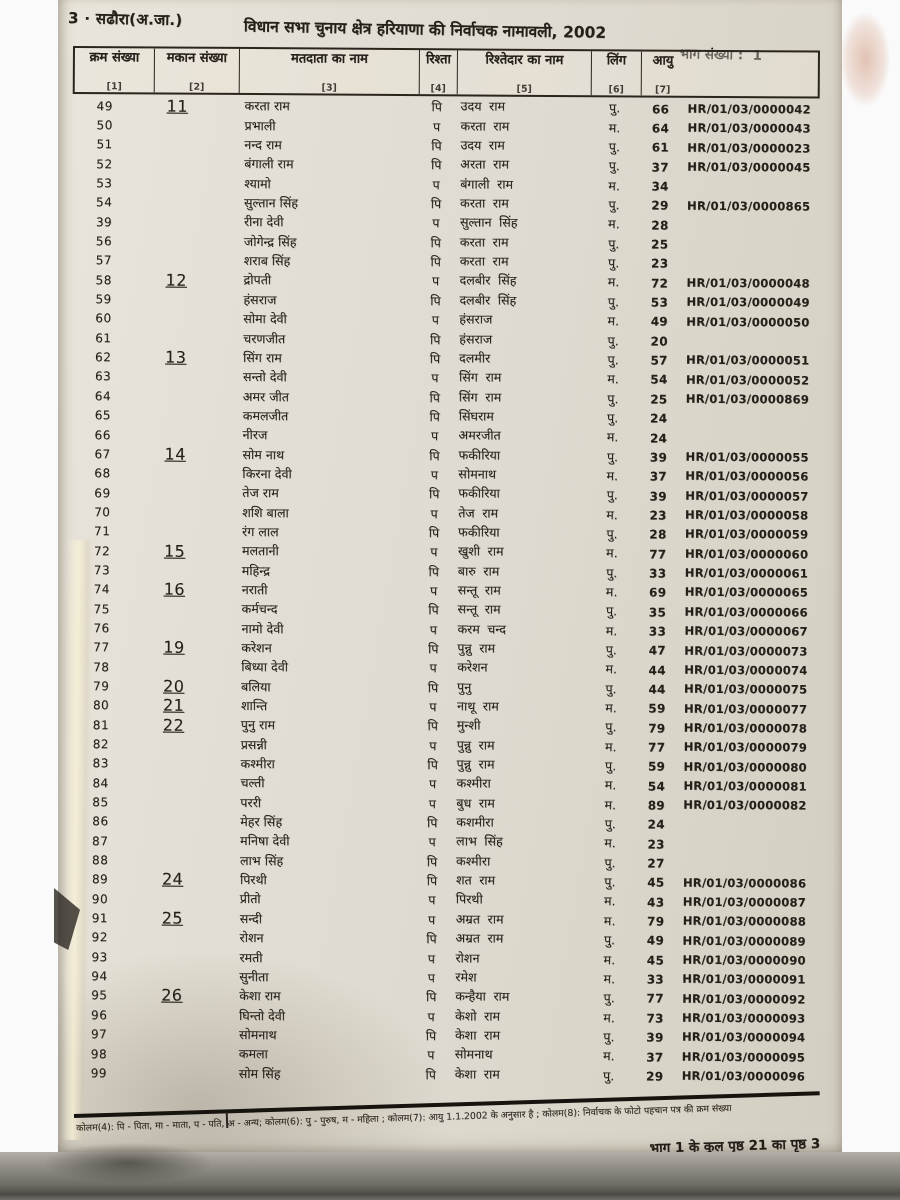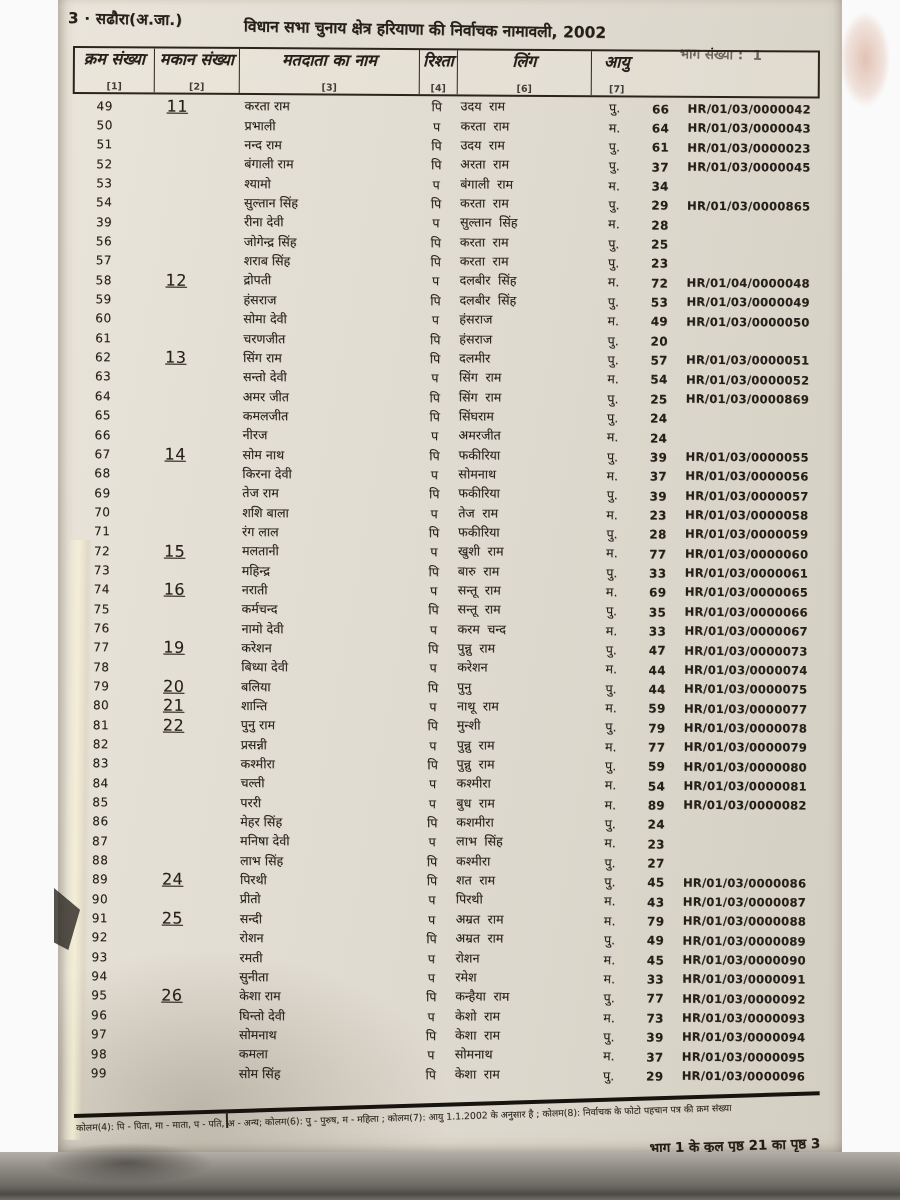--- a/index.html
+++ b/index.html
@@ -59,22 +59,22 @@
   .tablezone{position:absolute;left:15px;top:46px;width:747px;transform:rotate(.35deg);transform-origin:0 0;}
   .thead{
     display:grid;grid-template-columns:80px 85px 180px 38px 134px 50px 42px 136px;
     border:2px solid #2a241d;height:48px;box-sizing:border-box;background:rgba(238,233,222,.35);
   }
   .hcell{
     border-right:1.6px solid #2a241d;display:flex;flex-direction:column;align-items:center;
     justify-content:space-between;padding:2px 1px 1px 1px;box-sizing:border-box;overflow:hidden;
   }
   .hcell:last-child{border-right:none;}
-  .hlabel{font-size:16px;font-weight:bold;text-align:right;line-height:1.15;
-    text-shadow:.3px .3px 0 rgba(45,38,30,.3);font-style:italic;}
+  .hlabel{font-size:13px;font-weight:bold;text-align:right;line-height:1.15;
+    text-shadow:.3px .3px 0 rgba(45,38,30,.3);}
   .hidx{font-size:9.5px;font-weight:bold;opacity:.85;}
   .tbody{margin-top:2px;}
   .row{
     display:grid;grid-template-columns:80px 85px 180px 38px 134px 50px 42px 136px;
     height:19.35px;align-items:center;
   }
   .cell{font-size:12.6px;line-height:1;white-space:nowrap;overflow:visible;
     text-shadow:.35px .35px 0 rgba(50,42,33,.3);}
   .c-serial{padding-left:24px;font-size:12px;letter-spacing:.5px;}
   .c-house{padding-left:14px;font-size:16px;letter-spacing:.5px;text-decoration:underline;}
@@ -128,20 +128,24 @@
           </div>
           <div class="hcell">
             <div class="hlabel">मतदाता का नाम</div>
             <div class="hidx">[3]</div>
           </div>
           <div class="hcell">
             <div class="hlabel">रिश्ता</div>
             <div class="hidx">[4]</div>
           </div>
           <div class="hcell">
+            <div class="hlabel">रिश्तेदार का नाम</div>
+            <div class="hidx">[5]</div>
+          </div>
+          <div class="hcell">
             <div class="hlabel">लिंग</div>
             <div class="hidx">[6]</div>
           </div>
           <div class="hcell">
             <div class="hlabel">आयु</div>
             <div class="hidx">[7]</div>
           </div>
         </div>
       <div class="tbody" id="tbody">
           <div class="row">
@@ -235,21 +239,21 @@
             <div class="cell c-id"></div>
           </div>
           <div class="row">
             <div class="cell c-serial">58</div>
             <div class="cell c-house">12</div>
             <div class="cell c-name">द्रोपती</div>
             <div class="cell c-relation">प</div>
             <div class="cell c-relative">दलबीर सिंह</div>
             <div class="cell c-gender">म.</div>
             <div class="cell c-age">72</div>
-            <div class="cell c-id">HR/01/04/0000048</div>
+            <div class="cell c-id">HR/01/03/0000048</div>
           </div>
           <div class="row">
             <div class="cell c-serial">59</div>
             <div class="cell c-house"></div>
             <div class="cell c-name">हंसराज</div>
             <div class="cell c-relation">पि</div>
             <div class="cell c-relative">दलबीर सिंह</div>
             <div class="cell c-gender">पु.</div>
             <div class="cell c-age">53</div>
             <div class="cell c-id">HR/01/03/0000049</div>

